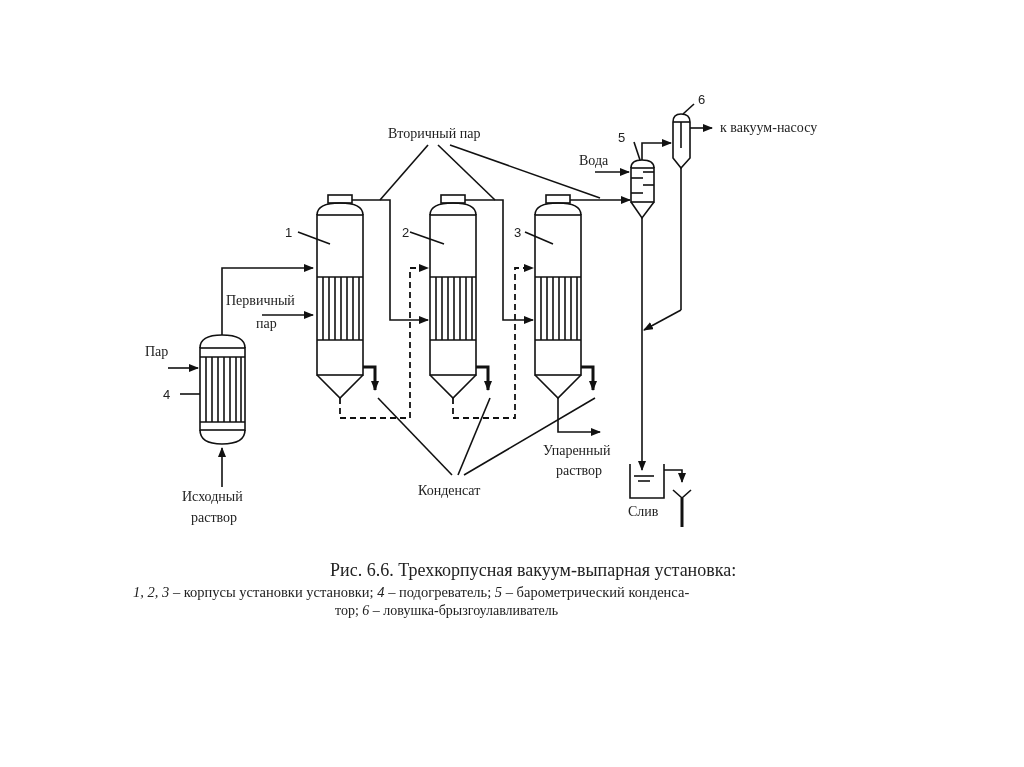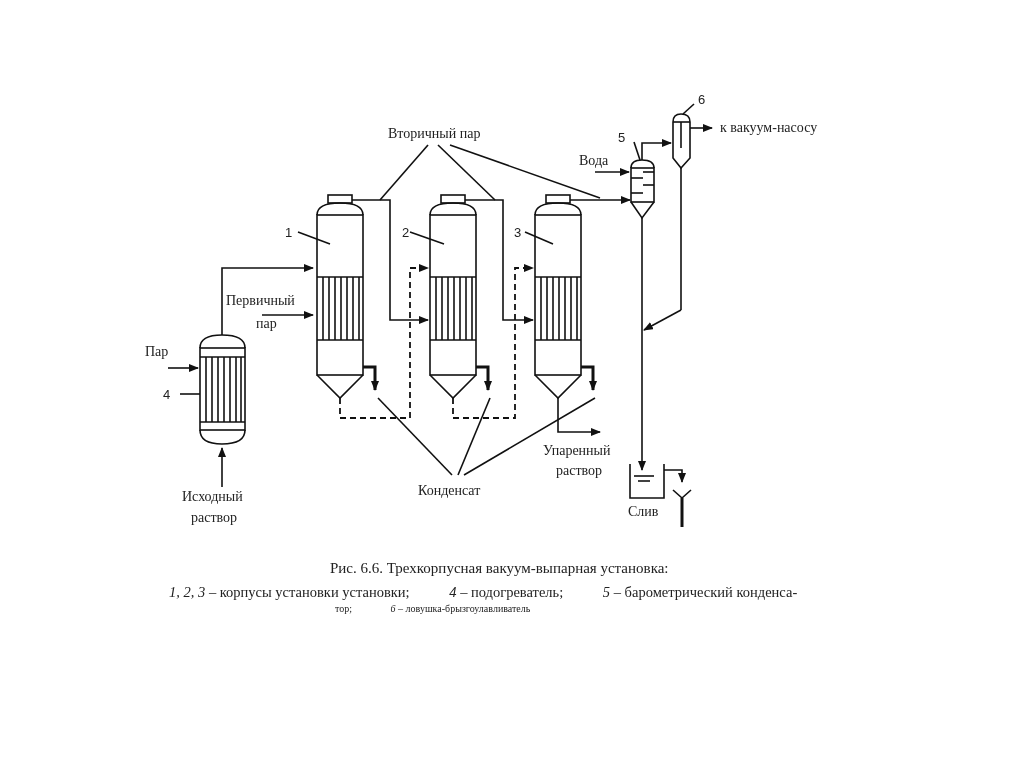--- a/index.html
+++ b/index.html
@@ -4,24 +4,24 @@
 <style>
   html, body { margin: 0; padding: 0; background: #ffffff; }
   body { width: 1024px; height: 767px; position: relative; overflow: hidden; font-family: "Liberation Serif", serif; }
   svg#diagram { position: absolute; left: 0; top: 0; }
   .ln { stroke: #111; stroke-width: 1.6; fill: none; }
   .thick { stroke: #111; stroke-width: 3; fill: none; }
   .dash { stroke: #111; stroke-width: 1.8; fill: none; stroke-dasharray: 6 4; }
   .lbl { font-family: "Liberation Serif", serif; font-size: 14px; fill: #222; }
   .num { font-family: "Liberation Sans", sans-serif; font-size: 13px; fill: #222; }
   .cap { position: absolute; color: #222; font-family: "Liberation Serif", serif; }
-  #caption-title { left: 330px; top: 560px; font-size: 15px; text-align: right; }
+  #caption-title { left: 330px; top: 560px; font-size: 18px; text-align: right; }
   #caption-l1 { left: 133px; top: 584px; font-size: 14.5px; }
-  #caption-l2 { left: 335px; top: 603px; font-size: 10px; text-align: center; }
-  i { font-style: italic; margin-left: 36px; }
+  #caption-l2 { left: 335px; top: 603px; font-size: 14px; text-align: center; }
+  i { font-style: italic; }
 </style>
 </head>
 <body>
 
 <svg id="diagram" width="1024" height="767" viewBox="0 0 1024 767">
   <defs>
     <marker id="arr" markerWidth="10" markerHeight="8" refX="9" refY="4" orient="auto" markerUnits="userSpaceOnUse">
       <path d="M0,0 L10,4 L0,8 Z" fill="#111"></path>
     </marker>
   </defs>

